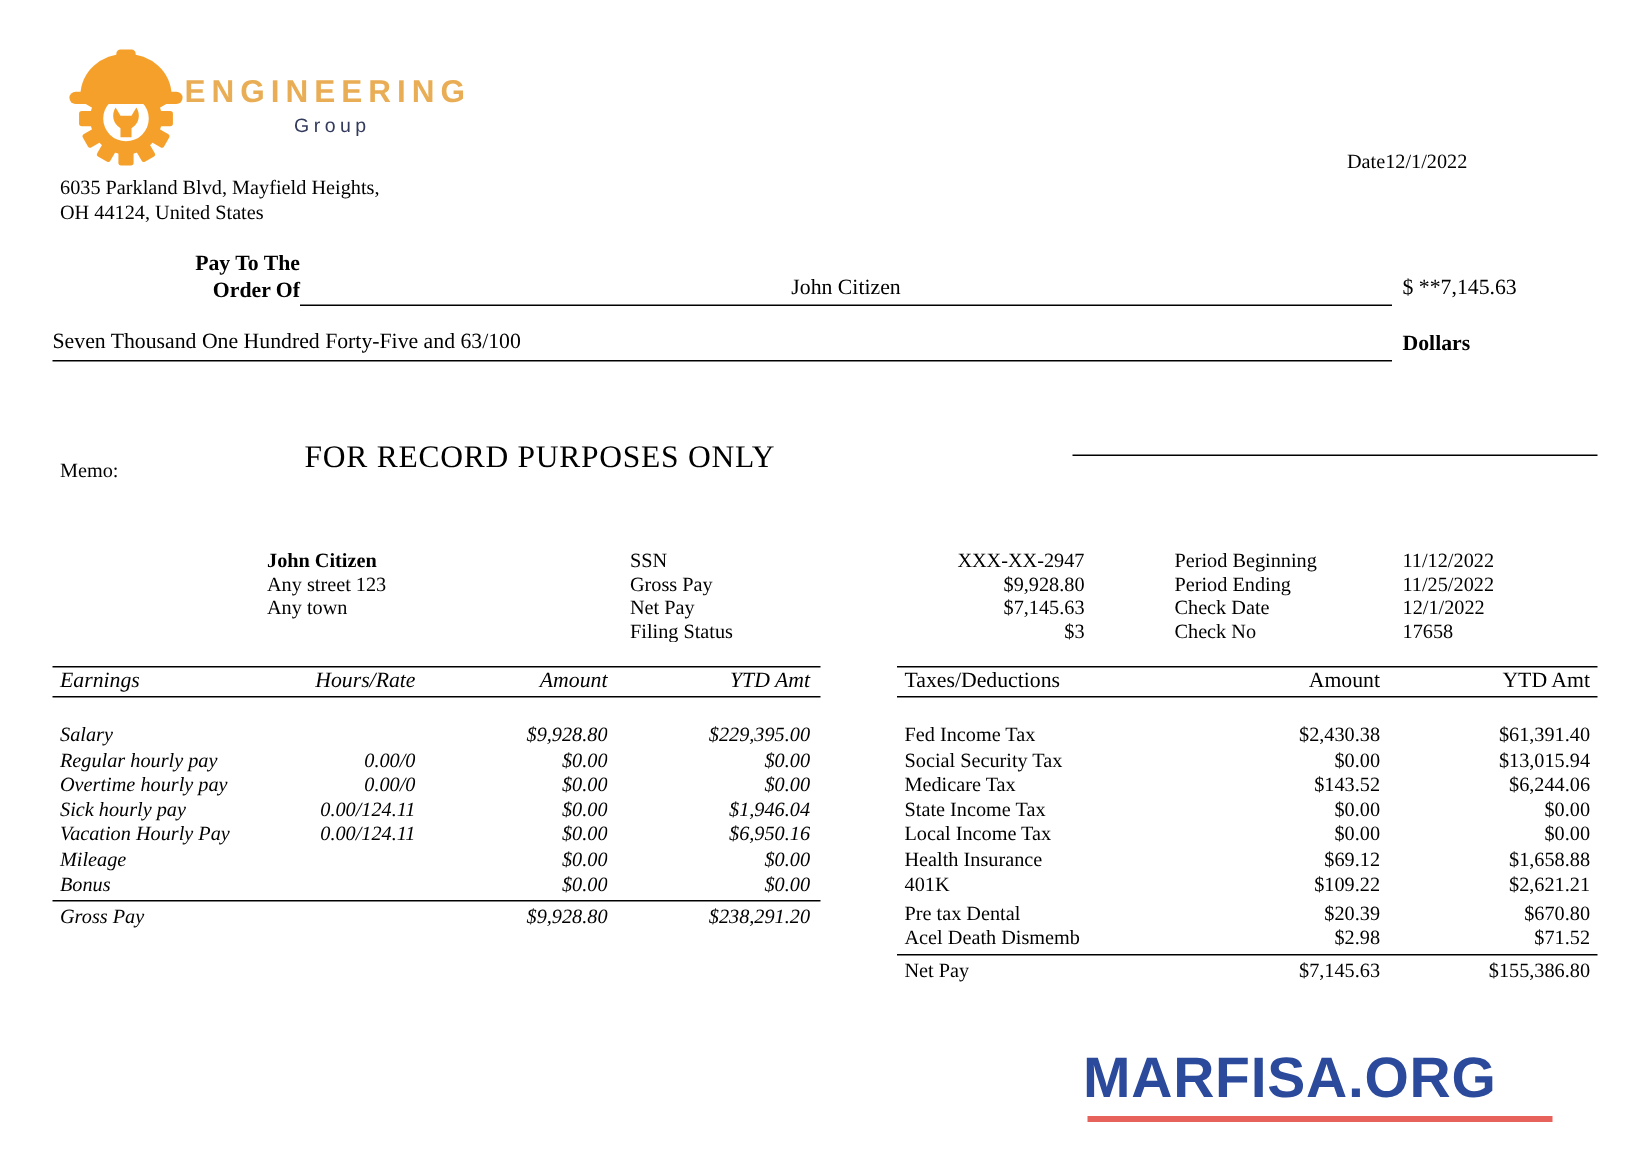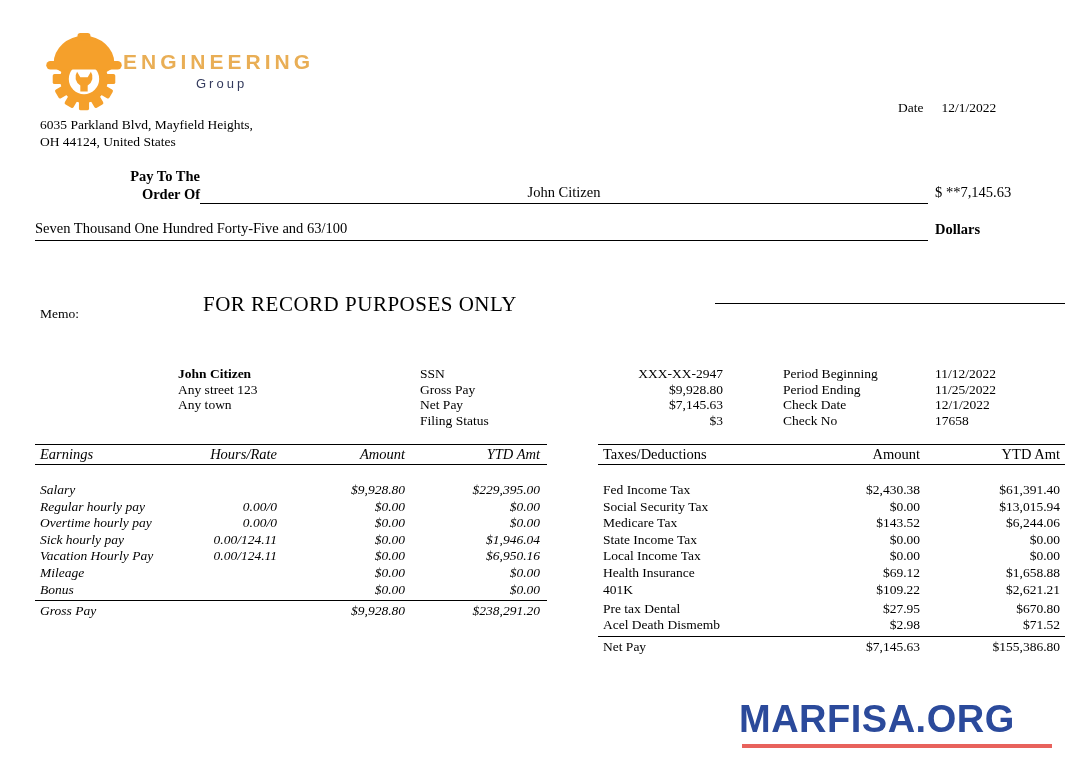--- a/index.html
+++ b/index.html
@@ -22,21 +22,21 @@
   }
   .logo-sub {
     position: absolute; left: 196px; top: 76px;
     font-family: "Liberation Sans", sans-serif;
     font-size: 13px; font-weight: normal; letter-spacing: 3px;
     color: #333A5C;
   }
 
   
   .company-address { position: absolute; left: 40px; top: 116px; font-size: 13.5px; line-height: 17px; }
-  .date-row { position: absolute; left: 898px; top: 100px; display: flex; gap: 18px; font-size: 13.5px; }
+  .date-row { position: absolute; left: 898px; top: 100px; display: flex; gap: 0; font-size: 13.5px; }
 
   
   .payto-label { position: absolute; left: 112px; top: 168px; width: 88px; text-align: right;
                  font-weight: bold; font-size: 14.5px; line-height: 17.5px; }
   .payee-line { position: absolute; left: 200px; top: 184px; width: 728px; height: 20px;
                 border-bottom: 1px solid #000; text-align: center; font-size: 14.5px; }
   .amount-numeric { position: absolute; left: 935px; top: 184px; font-size: 14.5px; }
   .words-line { position: absolute; left: 35px; top: 220px; width: 893px; height: 21px;
                 border-bottom: 1px solid #000; font-size: 14.5px; }
   .dollars-label { position: absolute; left: 935px; top: 221px; font-weight: bold; font-size: 14.5px; }
@@ -74,21 +74,21 @@
   .earnings-table .c2 { width: 70px;  text-align: right; }
   .earnings-table .c3 { width: 128px; text-align: right; }
   .earnings-table .c4 { width: 142px; text-align: right; padding-right: 7px; }
 
   .deductions-table .c1 { width: 180px; text-align: left; padding-left: 5px; }
   .deductions-table .c2 { width: 142px; text-align: right; }
   .deductions-table .c3 { width: 145px; text-align: right; padding-right: 5px; }
   .tbody-gap { margin-top: 2.5px; }
 
   
-  .watermark { position: absolute; left: 739px; top: 696px; }
+  .watermark { position: absolute; left: 722px; top: 696px; }
   .watermark-text {
     font-family: "Liberation Sans", sans-serif;
     font-size: 38px; font-weight: bold; letter-spacing: 0.5px;
     color: #2B4A9B; line-height: 46px;
   }
   .watermark-underline { width: 310px; height: 4px; background: #E8625C; margin-top: 2px; margin-left: 3px; }
 </style>
 </head>
 <body>
 
@@ -292,21 +292,21 @@
         </div>
         <div class="trow">
           <span class="c1">401K</span>
           <span class="c2">$109.22</span>
           <span class="c3">$2,621.21</span>
         </div>
       </div>
     <div class="tbody-gap">
         <div class="trow">
           <span class="c1">Pre tax Dental</span>
-          <span class="c2">$27.95</span>
+          <span class="c2">$20.39</span>
           <span class="c3">$670.80</span>
         </div>
         <div class="trow">
           <span class="c1">Acel Death Dismemb</span>
           <span class="c2">$2.98</span>
           <span class="c3">$71.52</span>
         </div>
       </div>
     <div class="total-row">
       <span class="c1">Net Pay</span>

